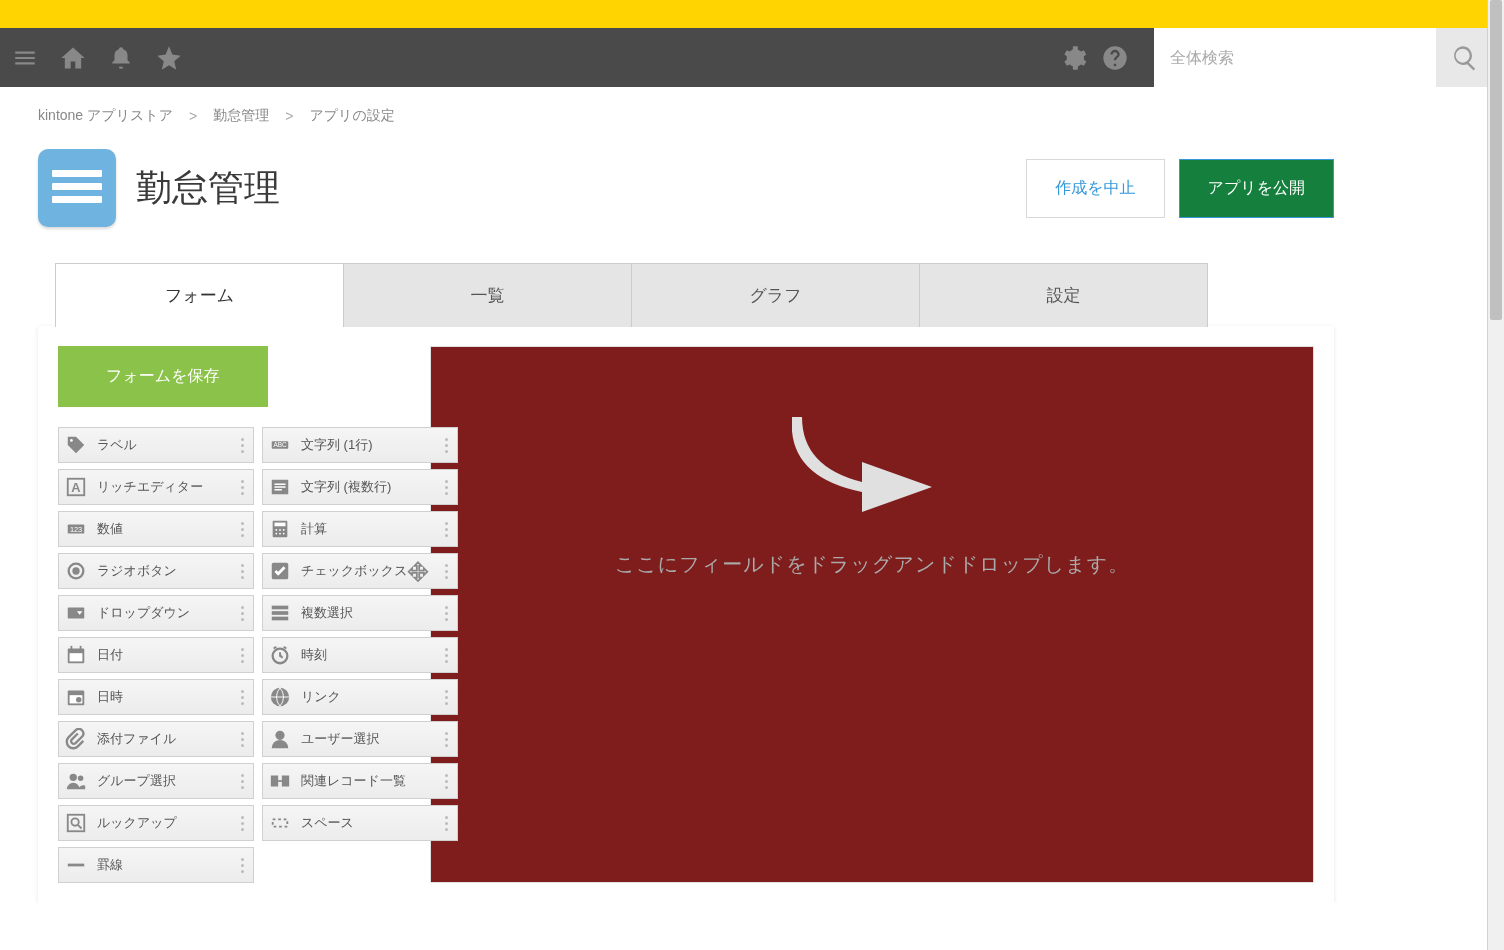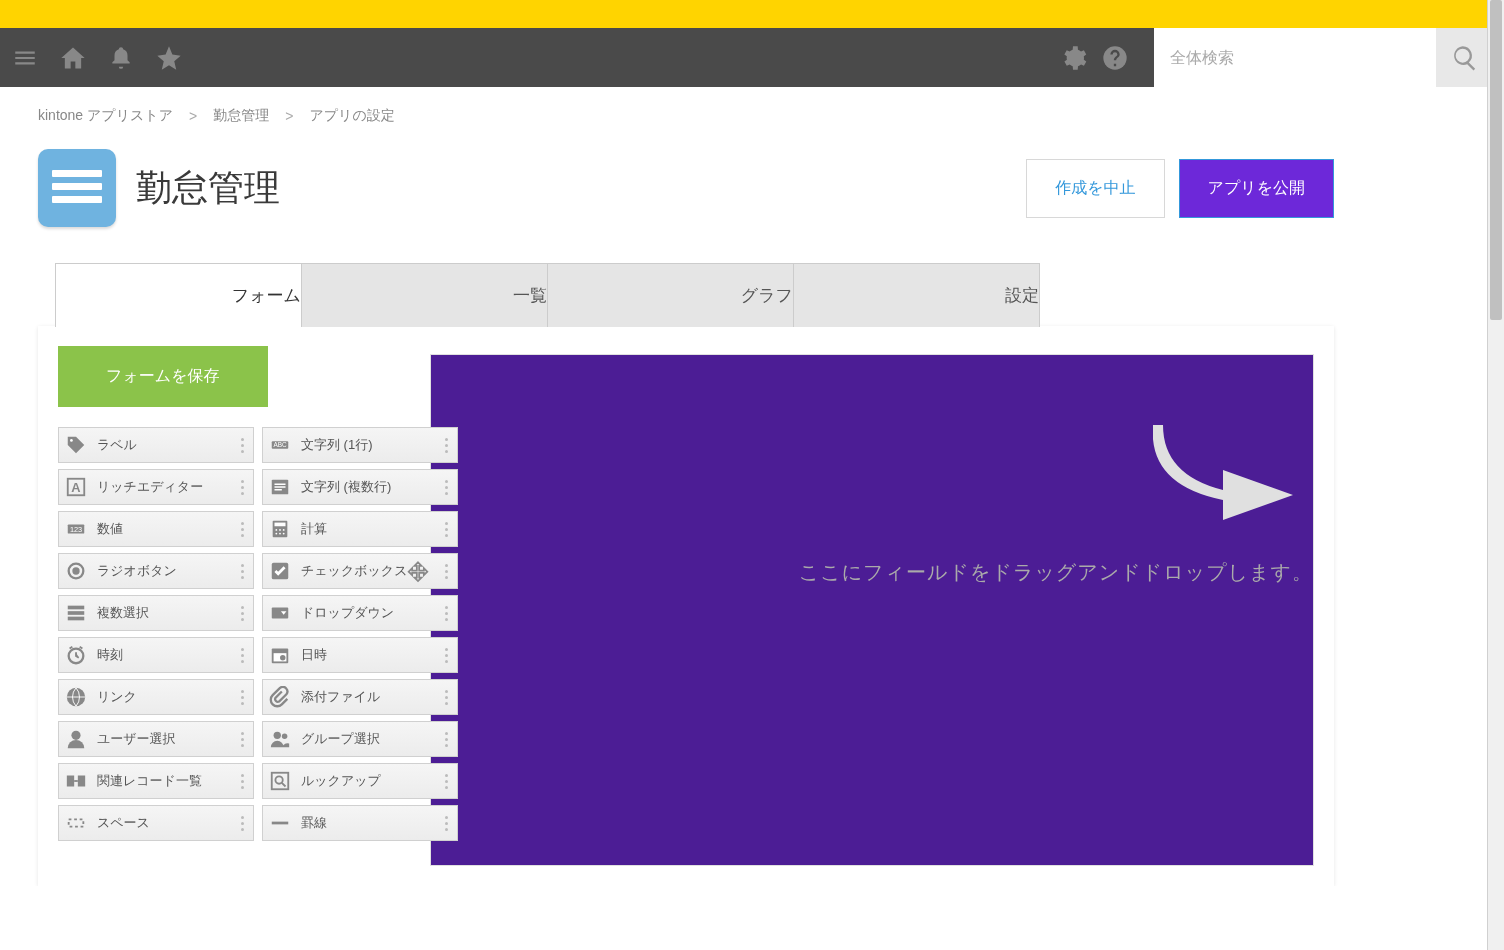--- a/index.html
+++ b/index.html
@@ -26,39 +26,39 @@
     .breadcrumb-current { color: #888; }
     
     .page-header { display: flex; align-items: center; margin-bottom: 36px; }
     .app-icon { width: 78px; height: 78px; background: #6fb3e0; border-radius: 10px; display: flex; align-items: center; justify-content: center; margin-right: 20px; box-shadow: 0 2px 3px rgba(0,0,0,0.15); }
     .app-icon-inner { width: 50px; height: 36px; display: flex; flex-direction: column; gap: 6px; }
     .app-icon-line { height: 7px; background: #fff; border-radius: 1px; }
     .page-title { font-size: 36px; color: #3a3a3a; font-weight: normal; }
     .header-actions { margin-left: auto; display: flex; gap: 14px; }
     .btn { padding: 18px 28px; font-size: 16px; border: 1px solid #d8d8d8; background: #fff; cursor: pointer; }
     .btn-cancel { color: #3498db; }
-    .btn-primary { background: #6d28d9; color: #fff; border-color: #3498db; }
+    .btn-primary { background: #15803d; color: #fff; border-color: #3498db; }
     
     .tabs-wrap { display: flex; padding-left: 18px; }
-    .tab { padding: 20px 0; width: 247px; text-align: right; font-size: 17px; color: #555; background: #e5e5e5; border: 1px solid #ccc; border-bottom: none; cursor: pointer; margin-left: -1px; }
+    .tab { padding: 20px 0; width: 289px; text-align: center; font-size: 17px; color: #555; background: #e5e5e5; border: 1px solid #ccc; border-bottom: none; cursor: pointer; margin-left: -1px; }
     .tab.active { background: #fff; color: #333; position: relative; z-index: 2; }
     
     .form-builder { background: #fff; box-shadow: 0 1px 4px rgba(0,0,0,0.1); margin-top: -1px; padding: 20px; display: flex; gap: 28px; min-height: 560px; }
     
     .fields-sidebar { width: 344px; }
     .save-form-btn { background: #8bc34a; color: #fff; border: none; padding: 20px 48px; font-size: 16px; cursor: pointer; margin-bottom: 20px; }
     .fields-grid { display: grid; grid-template-columns: 196px 196px; gap: 6px 8px; }
     .field-item { display: flex; align-items: center; background: linear-gradient(#f5f5f5, #ececec); border: 1px solid #d0d0d0; height: 36px; padding: 0 6px 0 4px; cursor: grab; position: relative; }
     .field-icon { width: 26px; height: 26px; display: flex; align-items: center; justify-content: center; margin-right: 8px; }
     .field-icon svg { fill: #777; }
     .field-label { font-size: 13px; color: #555; flex: 1; white-space: nowrap; overflow: hidden; }
     .grab-handle { width: 10px; display: flex; flex-direction: column; gap: 3px; align-items: center; }
     .grab-dot { width: 3px; height: 3px; background: #bbb; border-radius: 50%; }
     
-    .drop-area { flex: 1; background: #4c1d95; border: 1px solid #e0e0e0; display: flex; flex-direction: column; align-items: flex-end; padding-top: 60px; margin-top: 8px; }
+    .drop-area { flex: 1; background: #7f1d1d; border: 1px solid #e0e0e0; display: flex; flex-direction: column; align-items: center; padding-top: 60px; }
     .drop-arrow { width: 160px; height: 120px; margin-bottom: 24px; }
     .drop-text { font-size: 20px; color: #aaa; letter-spacing: 1px; }
     
     .move-cursor { position: absolute; left: 404px; top: 560px; pointer-events: none; z-index: 100; }
     
     .right-scrollbar { position: fixed; right: 0; top: 0; bottom: 0; width: 17px; background: #f0f0f0; border-left: 1px solid #d0d0d0; }
     .scrollbar-thumb { position: absolute; left: 2px; right: 2px; top: 0; height: 320px; background: #c0c0c0; border-radius: 2px; }
   </style>
 </head>
 <body>
@@ -260,40 +260,56 @@
             <span class="field-label">チェックボックス</span>
             <span class="grab-handle">
               <span class="grab-dot"></span>
               <span class="grab-dot"></span>
               <span class="grab-dot"></span>
             </span>
           </div>
           <div class="field-item">
             <span class="field-icon">
               <svg width="22" height="22" viewBox="0 0 24 24">
+                <rect fill="#888" x="3" y="6" width="18" height="12" rx="1"></rect>
+                <path fill="#fff" d="M16 10l3 4h-6z" transform="rotate(180 16 12)"></path>
+              </svg>
+            </span>
+            <span class="field-label">ドロップダウン</span>
+            <span class="grab-handle">
+              <span class="grab-dot"></span>
+              <span class="grab-dot"></span>
+              <span class="grab-dot"></span>
+            </span>
+          </div>
+          <div class="field-item">
+            <span class="field-icon">
+              <svg width="22" height="22" viewBox="0 0 24 24">
                 <rect fill="#888" x="3" y="4" width="18" height="4"></rect>
                 <rect fill="#888" x="3" y="10" width="18" height="4"></rect>
                 <rect fill="#888" x="3" y="16" width="18" height="4"></rect>
               </svg>
             </span>
             <span class="field-label">複数選択</span>
             <span class="grab-handle">
               <span class="grab-dot"></span>
               <span class="grab-dot"></span>
               <span class="grab-dot"></span>
             </span>
           </div>
           <div class="field-item">
             <span class="field-icon">
               <svg width="22" height="22" viewBox="0 0 24 24">
-                <rect fill="#888" x="3" y="6" width="18" height="12" rx="1"></rect>
-                <path fill="#fff" d="M16 10l3 4h-6z" transform="rotate(180 16 12)"></path>
-              </svg>
-            </span>
-            <span class="field-label">ドロップダウン</span>
+                <rect fill="#888" x="3" y="5" width="18" height="16" rx="1"></rect>
+                <rect fill="#fff" x="5" y="10" width="14" height="9"></rect>
+                <rect fill="#888" x="6" y="2" width="2" height="5"></rect>
+                <rect fill="#888" x="16" y="2" width="2" height="5"></rect>
+              </svg>
+            </span>
+            <span class="field-label">日付</span>
             <span class="grab-handle">
               <span class="grab-dot"></span>
               <span class="grab-dot"></span>
               <span class="grab-dot"></span>
             </span>
           </div>
           <div class="field-item">
             <span class="field-icon">
               <svg width="22" height="22" viewBox="0 0 24 24">
                 <circle fill="none" stroke="#888" stroke-width="2.5" cx="12" cy="13" r="8"></circle>

